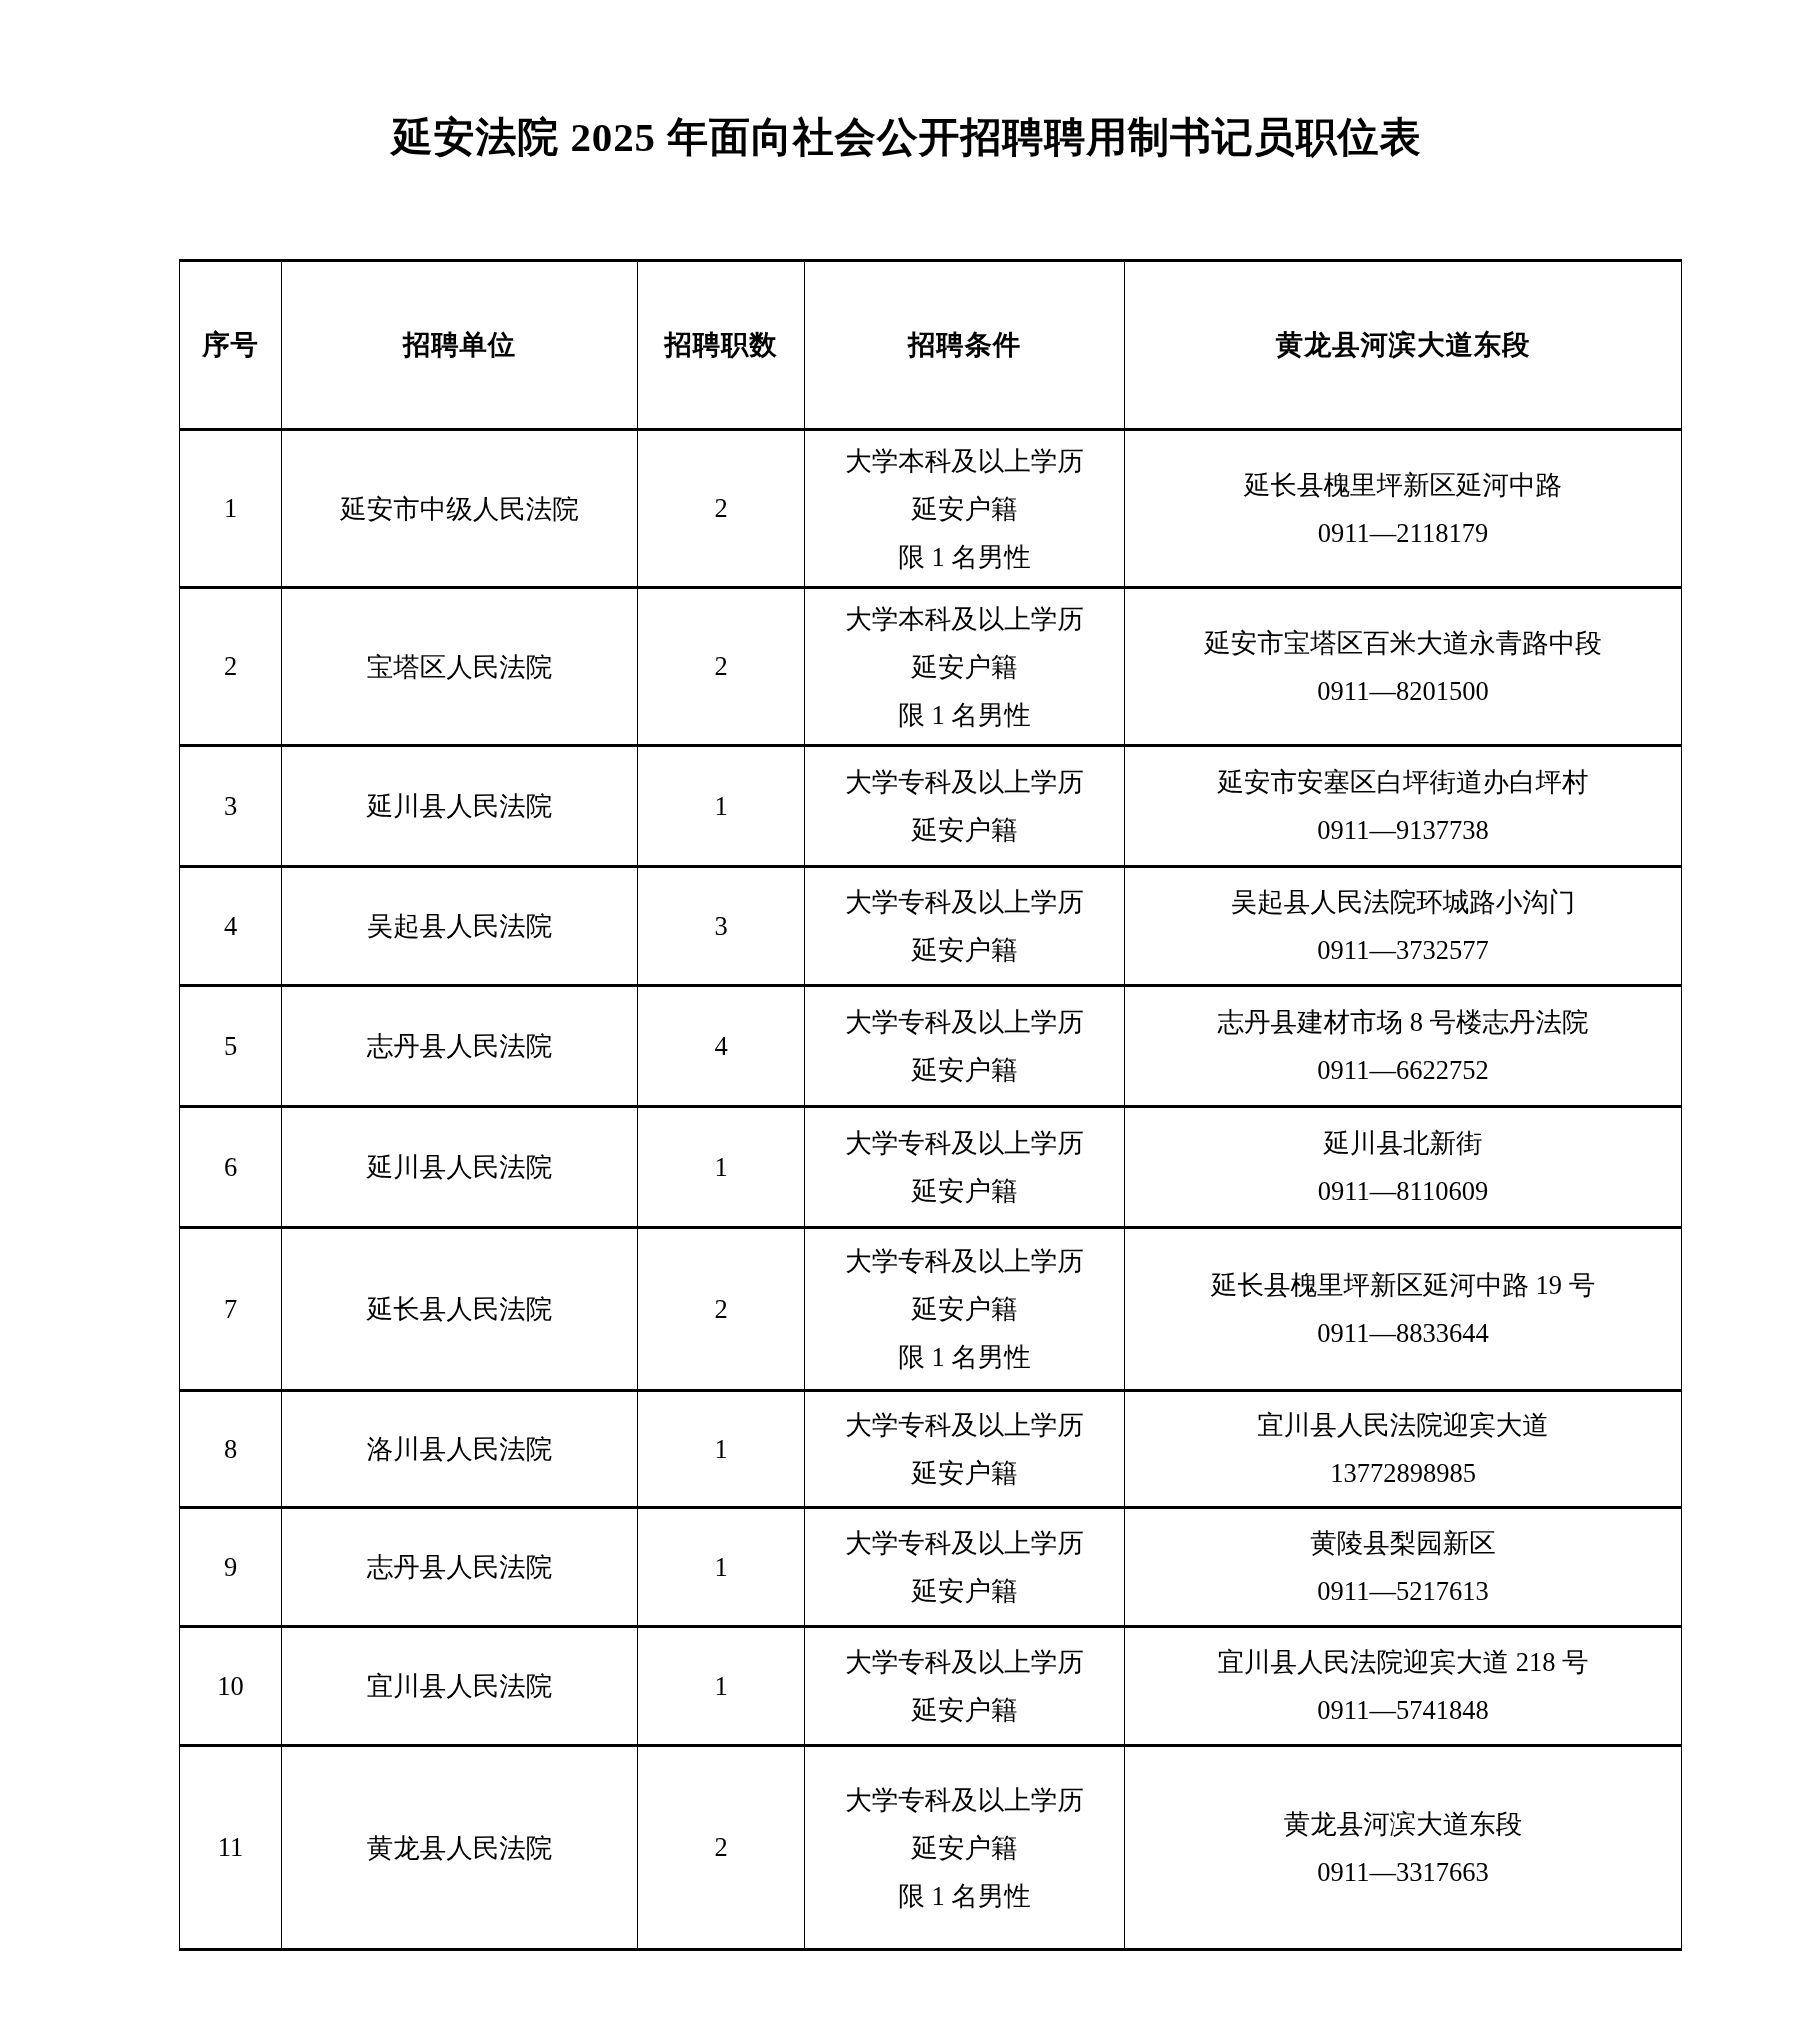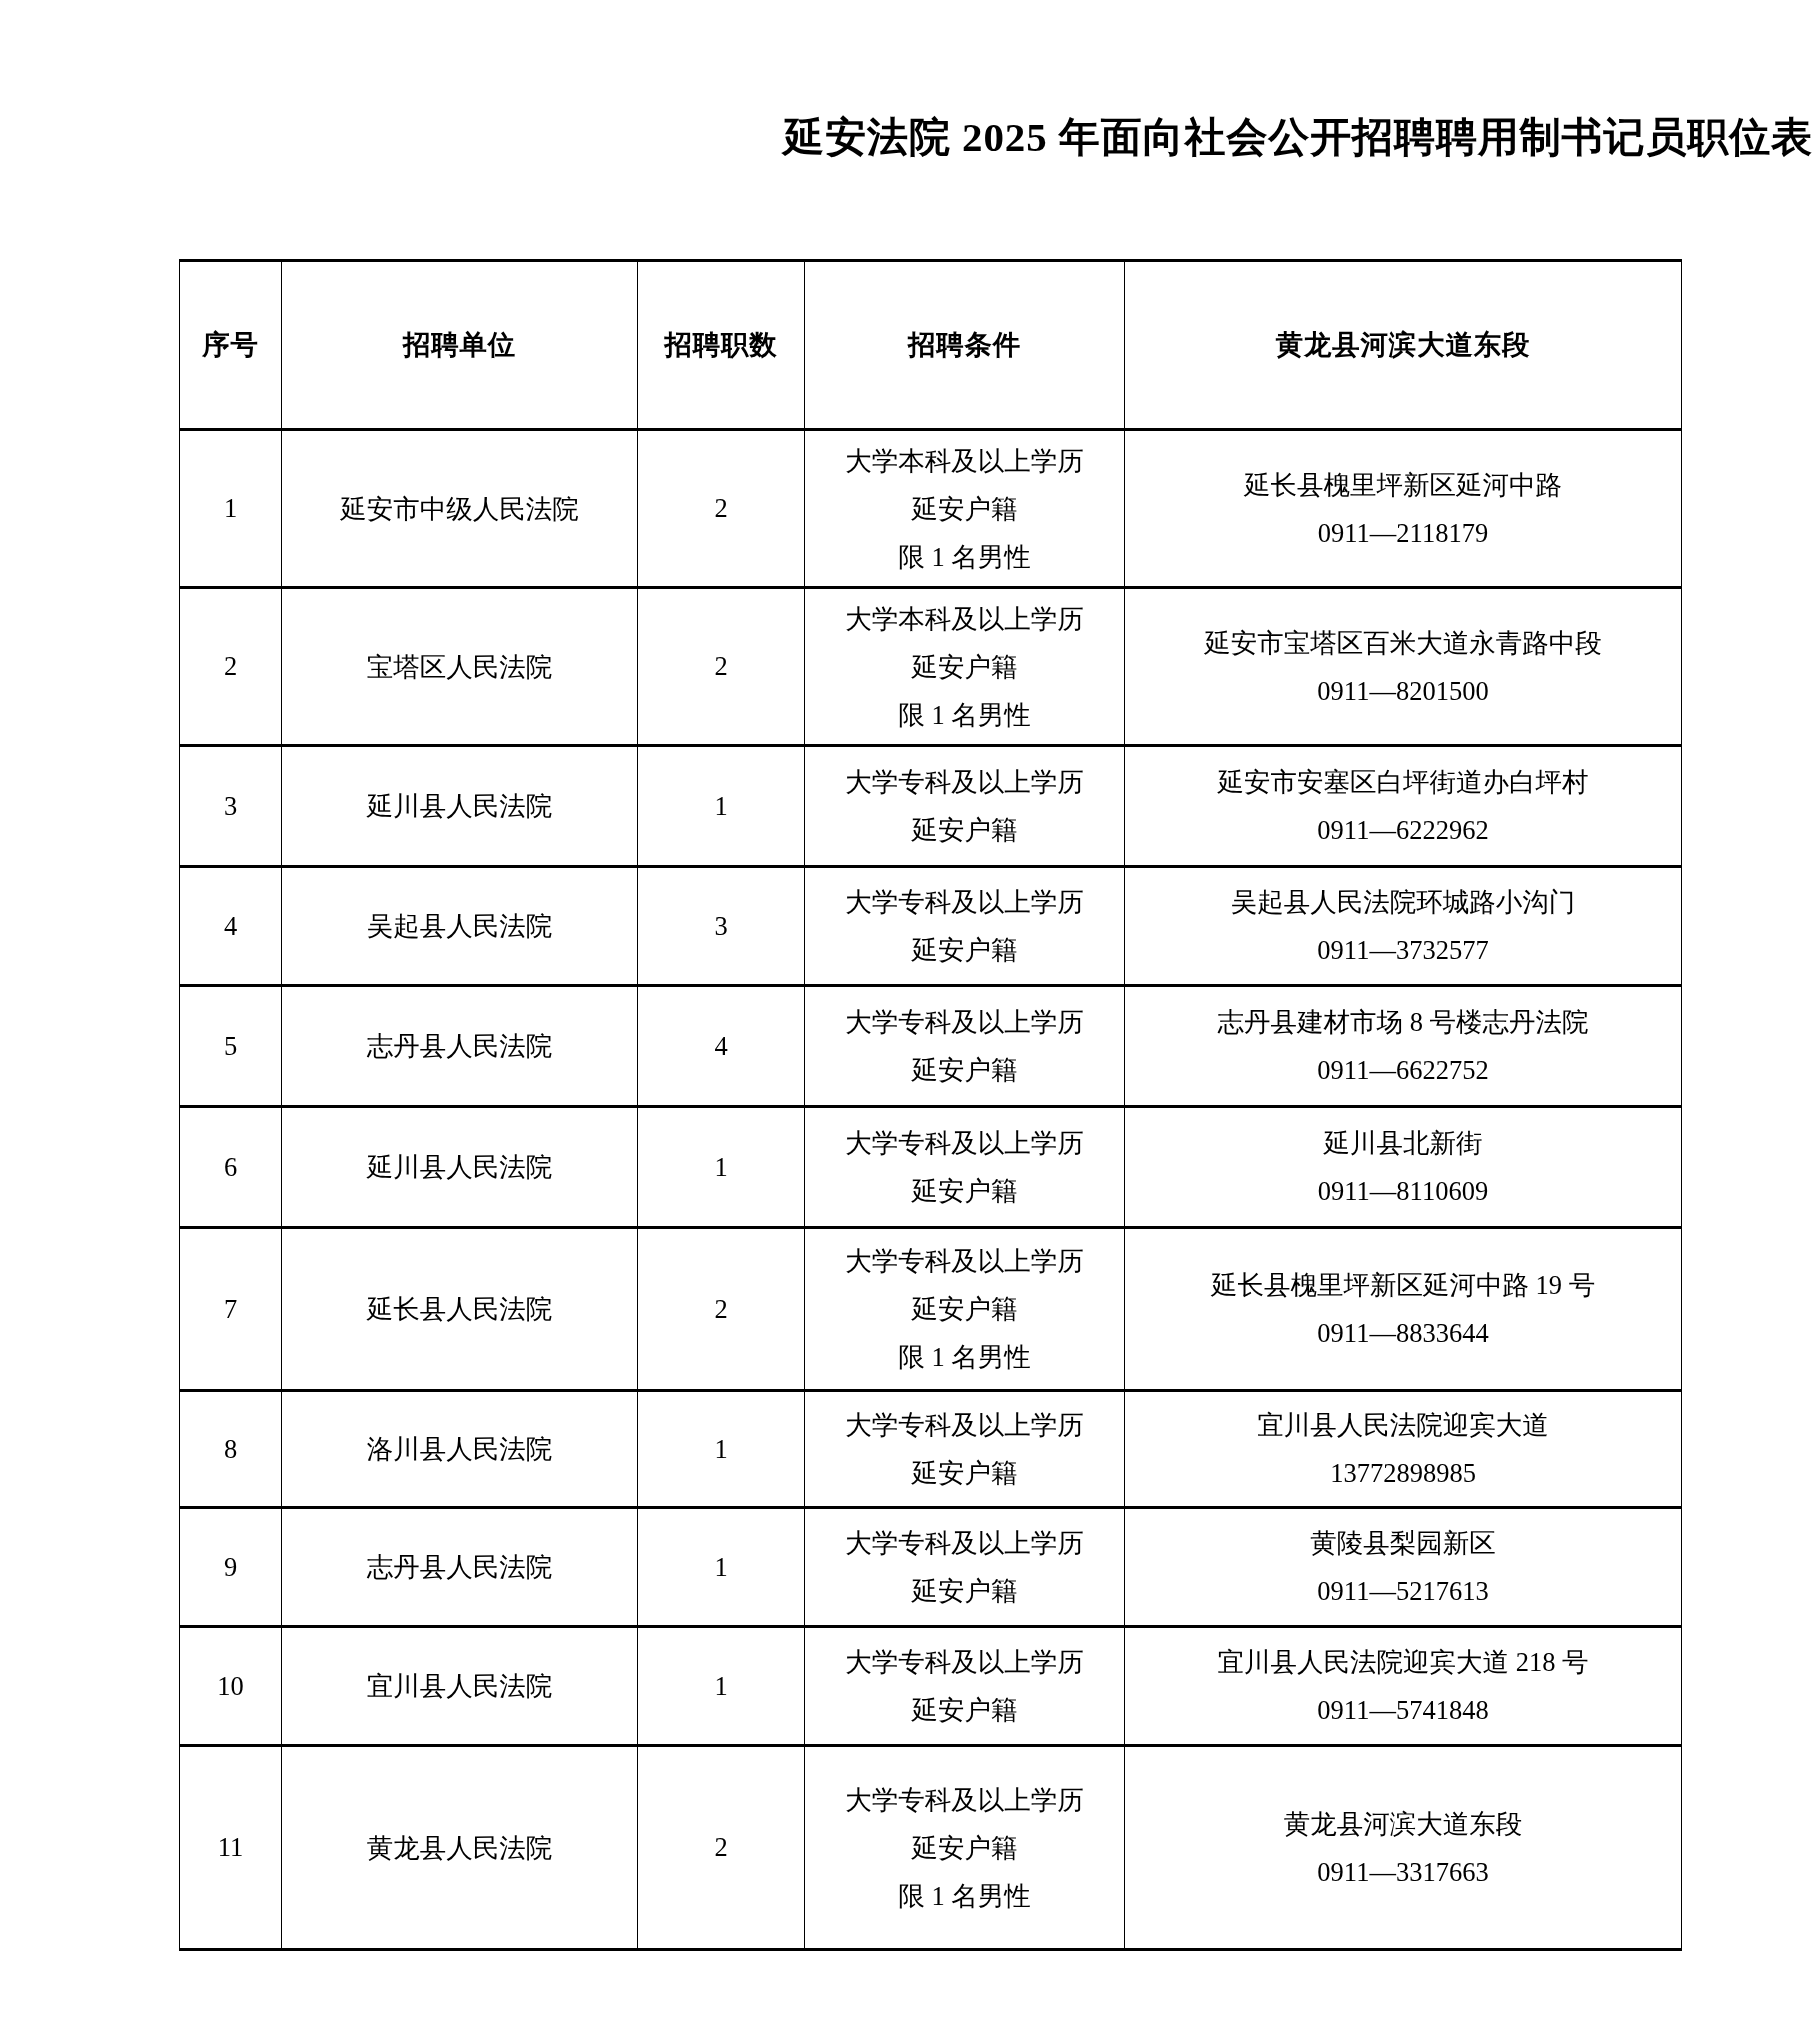--- a/index.html
+++ b/index.html
@@ -10,21 +10,21 @@
     color: #000000;
     font-family: "Liberation Serif", "DejaVu Serif", serif;
     position: relative;
     overflow: hidden;
   }
   .page-title {
     position: absolute;
     top: 110px;
     left: 0;
     width: 100%;
-    text-align: right;
+    text-align: center;
     font-size: 41px;
     font-weight: bold;
     letter-spacing: 0.9px;
     white-space: nowrap;
   }
   table.recruitment-table {
     position: absolute;
     top: 259px;
     left: 179px;
     width: 1503px;
@@ -122,21 +122,21 @@
       <tr>
         <td>3</td>
         <td>延川县人民法院</td>
         <td>1</td>
         <td>
           <div class="cell-line">大学专科及以上学历</div>
           <div class="cell-line">延安户籍</div>
         </td>
         <td>
           <div class="cell-line">延安市安塞区白坪街道办白坪村</div>
-          <div class="cell-line">0911—6222962</div>
+          <div class="cell-line">0911—9137738</div>
         </td>
       </tr>
       <tr>
         <td>4</td>
         <td>吴起县人民法院</td>
         <td>3</td>
         <td>
           <div class="cell-line">大学专科及以上学历</div>
           <div class="cell-line">延安户籍</div>
         </td>

